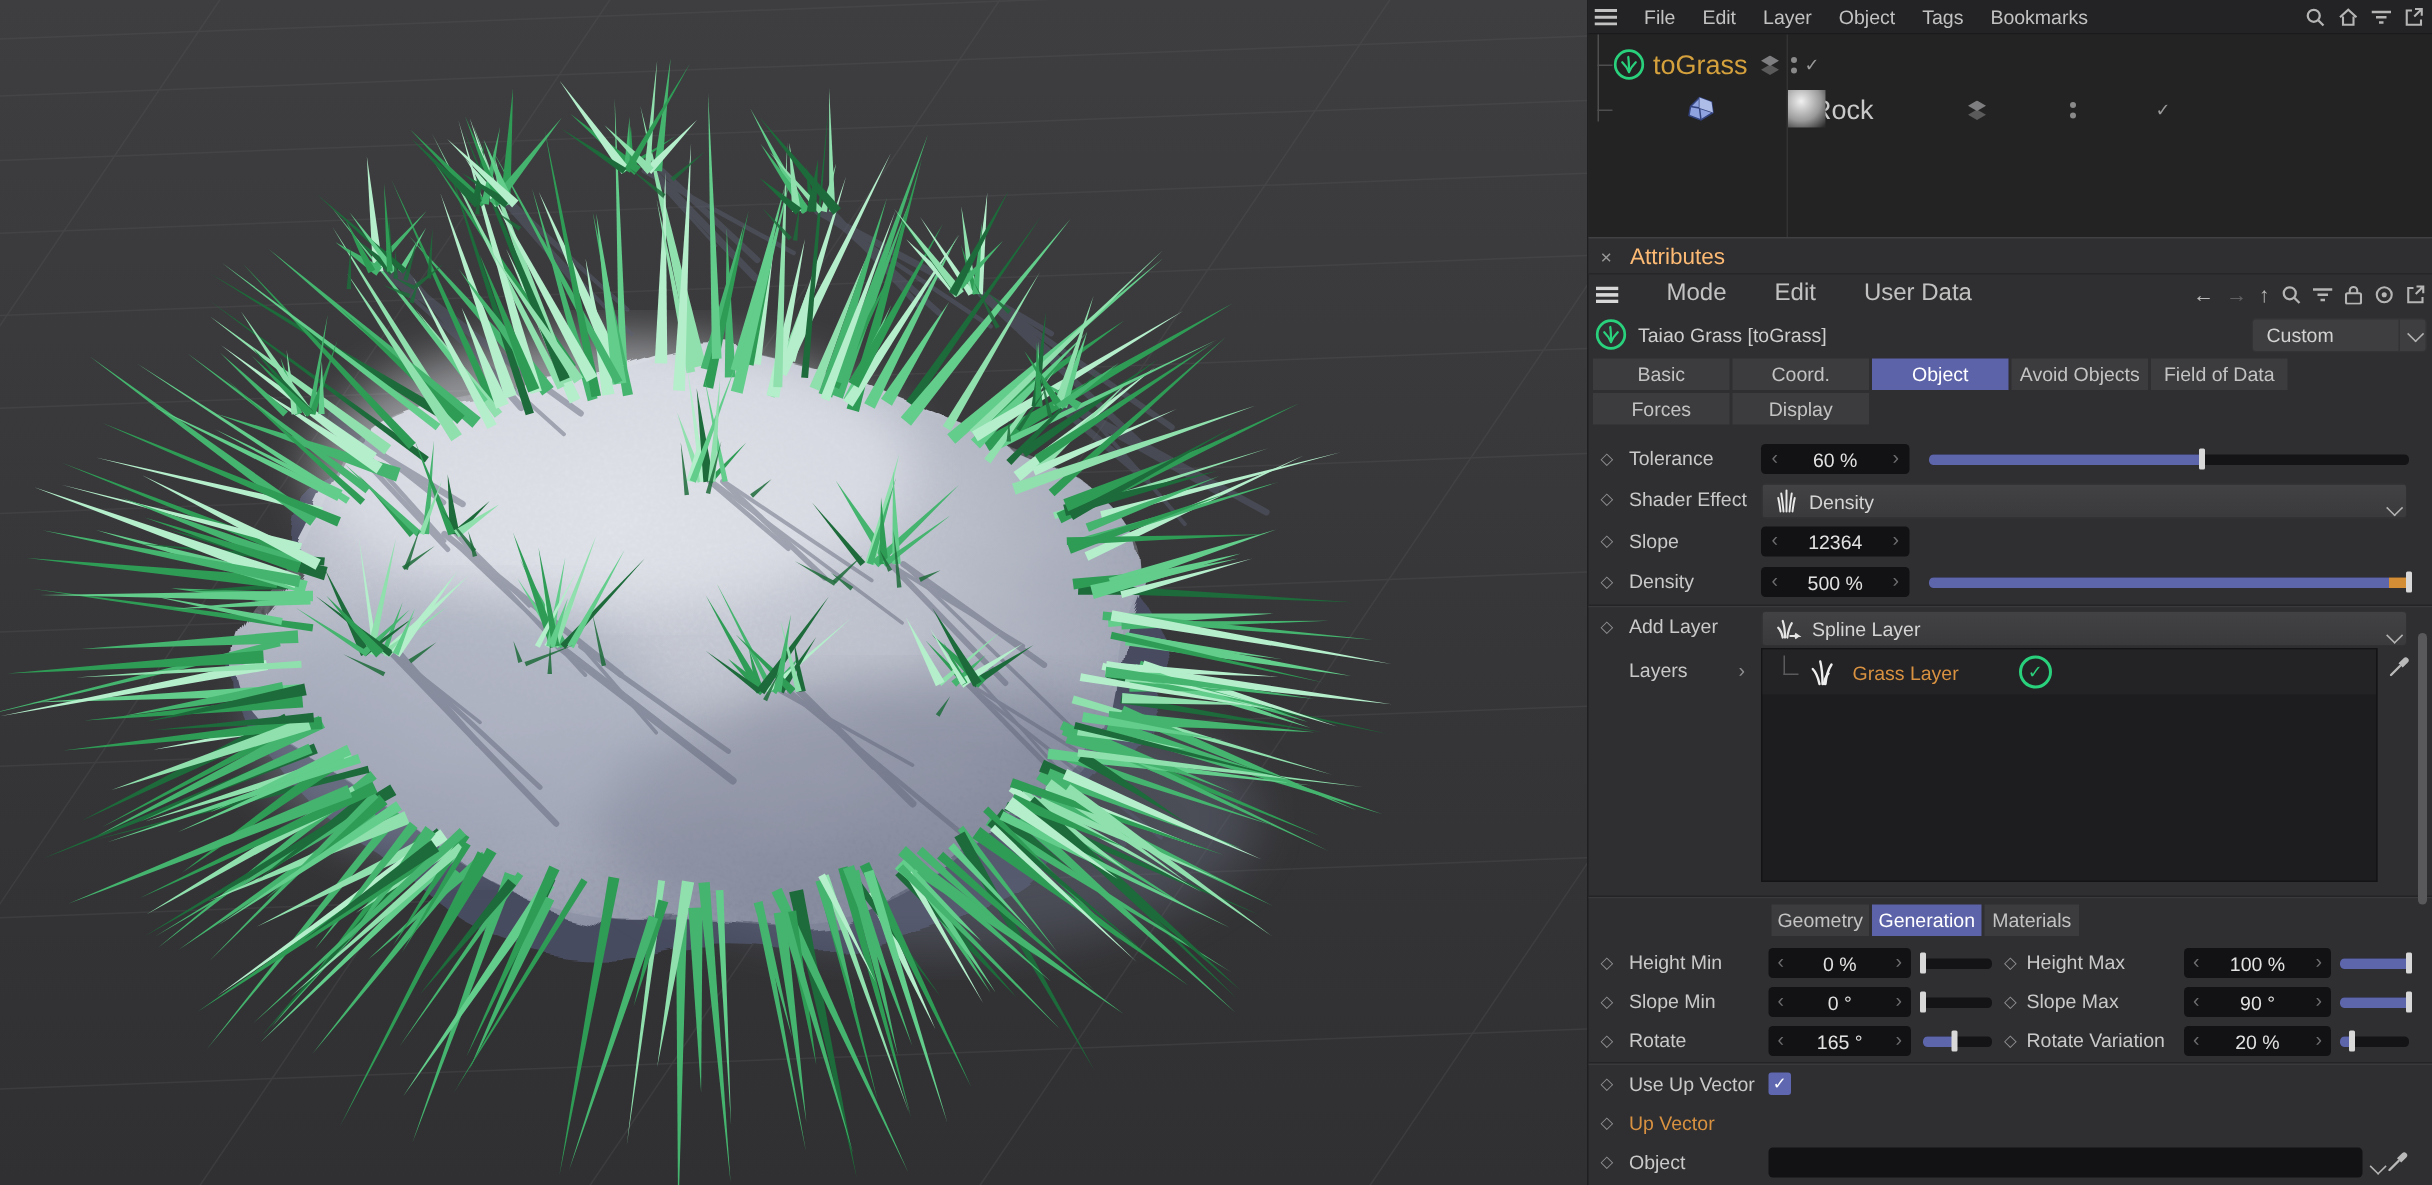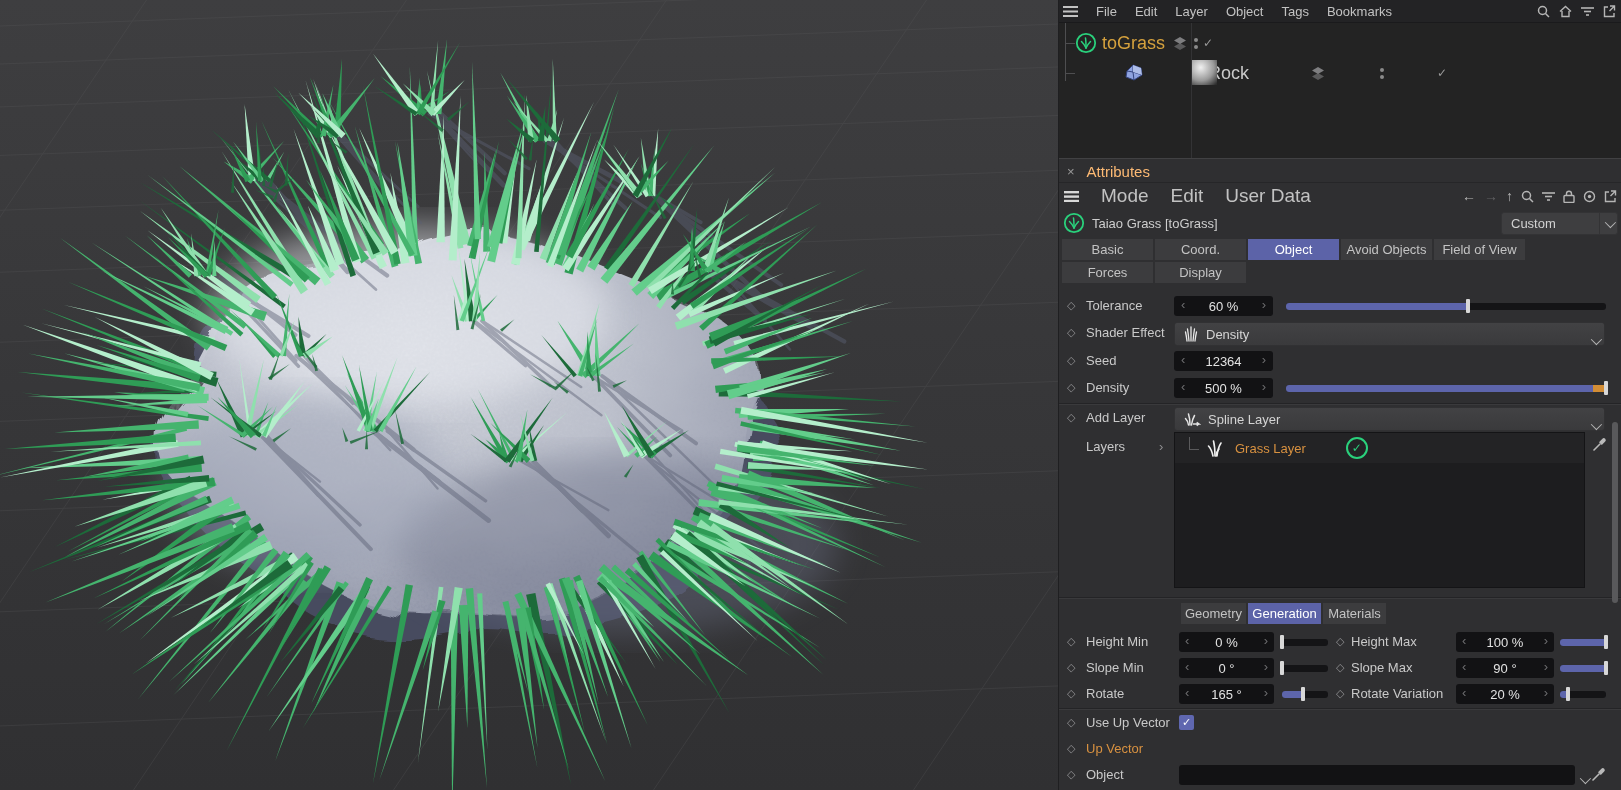--- a/index.html
+++ b/index.html
@@ -22,21 +22,21 @@
   .obj-label{font-size:18px;margin-left:5px;}
   .om-dots{display:flex;flex-direction:column;gap:3px;margin-left:7px;}
   .om-dots i{width:4px;height:4px;border-radius:50%;background:#8a8a8a;}
   .om-check{color:#9a9a9a;font-size:12px;margin-left:5px;}
   .mat-thumb{position:absolute;left:133px;width:25px;height:25px;background:radial-gradient(circle at 35% 30%,#f0f0f0,#9a9a9a 55%,#2c2c2c 95%);}
   
   .attr-head{position:absolute;left:0;top:158px;right:0;height:24px;background:#2f2f31;border-top:1px solid #414143;display:flex;align-items:center;}
   .close-x{color:#9a9a9a;font-size:13px;margin-left:8px;cursor:default;}
   .attr-title{color:#fdba74;font-size:15px;margin-left:12px;}
   .mode-row{position:absolute;left:0;top:182px;right:0;height:26px;display:flex;align-items:center;border-top:1px solid #262628;}
-  .mode-row .mi{color:#c2c2c2;font-size:19px;margin-left:22px;}
+  .mode-row .mi{color:#c2c2c2;font-size:16px;margin-left:32px;}
   .tool-icons{position:absolute;right:5px;top:0;height:26px;display:flex;align-items:center;gap:8px;}
   .arrow-glyph{color:#b9b9b9;font-size:14px;}
   .arrow-glyph.dim{color:#616163;}
   .title-row{position:absolute;left:0;top:208px;right:0;height:30px;display:flex;align-items:center;}
   .preset{position:absolute;right:4px;top:4px;width:115px;height:21px;background:#3e3e40;border:1px solid #333335;border-radius:3px;display:flex;align-items:center;}
   .preset .lbl{color:#d2d2d2;font-size:13px;margin-left:9px;flex:1;}
   .preset .chev-zone{width:17px;height:100%;border-left:1px solid #333335;display:flex;align-items:center;justify-content:center;}
   
   .tabs{position:absolute;left:3px;display:flex;gap:2px;}
   .tab{width:91px;height:21px;background:#3c3c3e;color:#c3c3c3;font-size:13px;display:flex;align-items:center;justify-content:center;cursor:default;}
@@ -820,21 +820,21 @@
             <span class="chev"></span>
           </span>
     </div>
   </div>
 
   <div class="tabs" style="top:239px;">
     <div class="tab">Basic</div>
     <div class="tab">Coord.</div>
     <div class="tab active">Object</div>
     <div class="tab">Avoid Objects</div>
-    <div class="tab">Field of View</div>
+    <div class="tab">Field of Data</div>
   </div>
   <div class="tabs" style="top:262px;">
     <div class="tab">Forces</div>
     <div class="tab">Display</div>
   </div>
 
   <div class="prow" style="top:295px;">
     <span class="diamond">◇</span>
     <span class="plabel">Tolerance</span>
     <div class="valbox" style="left:115px;top:1px;">
@@ -862,21 +862,21 @@
               <path d="M12 15 C12.5 11 13 8 13.5 6"></path>
         </g>
       </svg>
       <span class="dd-label" style="margin-left:7px;">Density</span>
       <span class="dd-chev"><span class="chev"></span></span>
     </div>
   </div>
 
   <div class="prow" style="top:350px;">
     <span class="diamond">◇</span>
-    <span class="plabel">Seed</span>
+    <span class="plabel">Slope</span>
     <div class="valbox" style="left:115px;top:1px;">
       <span class="stepper" style="left:7px;">‹</span>
       <span class="num">12364</span>
       <span class="stepper" style="right:7px;">›</span>
     </div>
   </div>
 
   <div class="prow" style="top:377px;">
     <span class="diamond">◇</span>
     <span class="plabel">Density</span>

